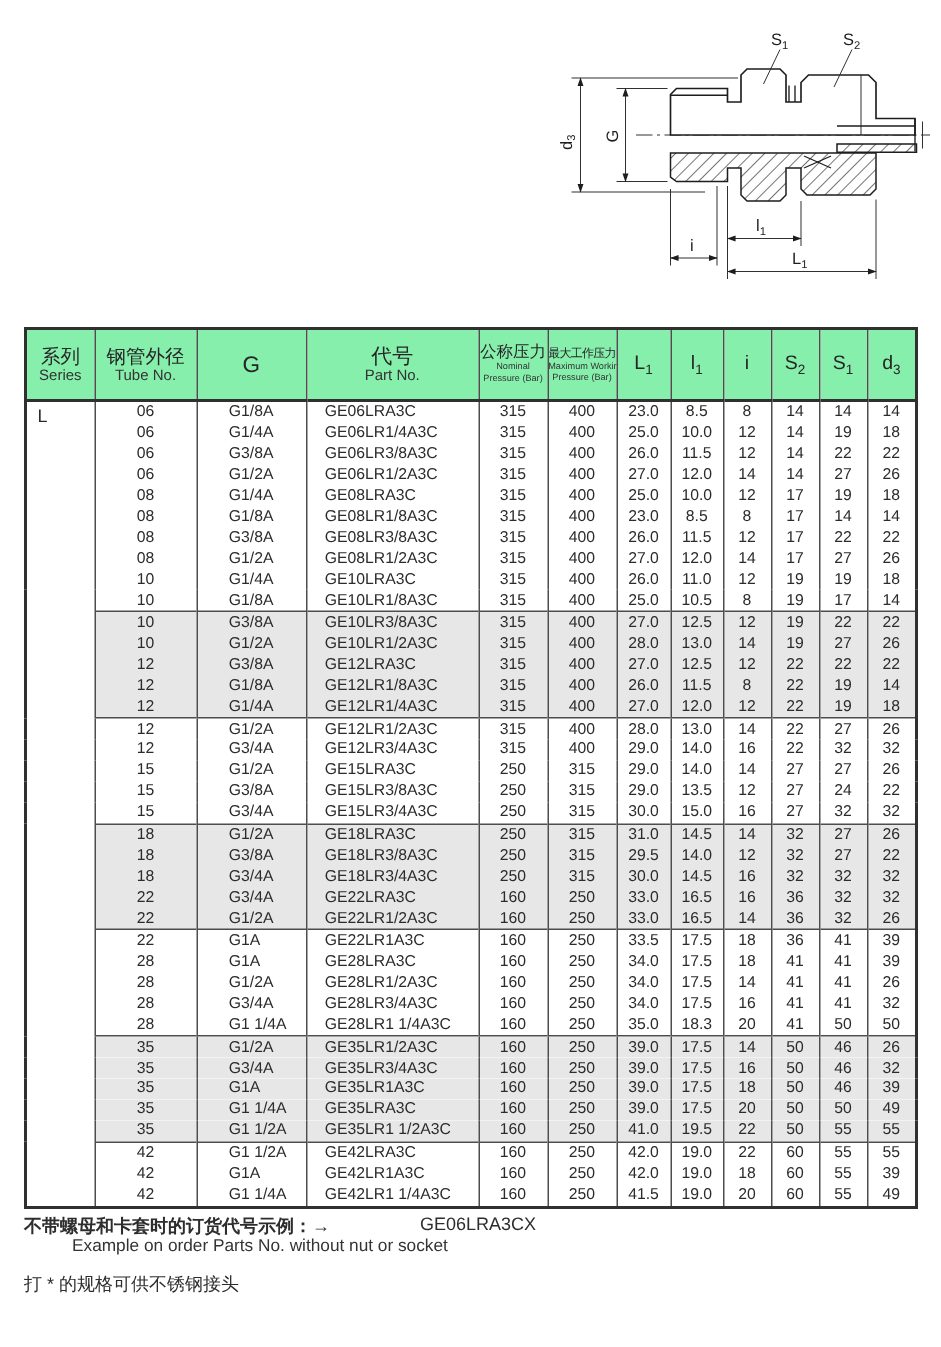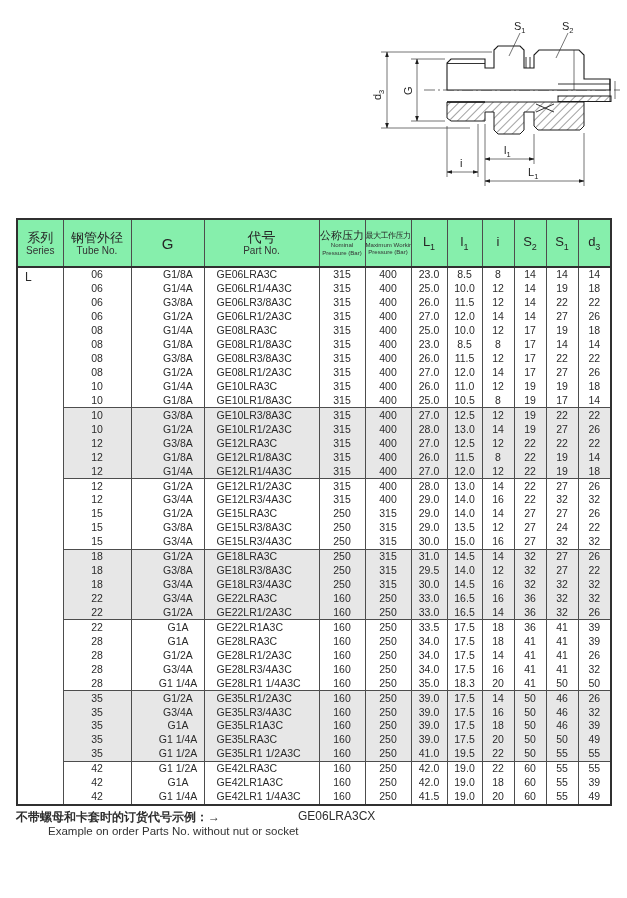--- a/index.html
+++ b/index.html
@@ -45,27 +45,27 @@
   .th-col sub{font-size:9px;}
   .spec-table tbody td{
     height:13.95px;font-size:10.5px;color:#2b2b2b;text-align:center;line-height:13px;
   }
   .spec-table tbody tr.group-start td{border-top:1px solid #4d4d4d;}
   .spec-table tbody tr.shaded td{background:#e7e7e7;}
   .spec-table tbody td.series-cell{
     background:#ffffff !important;vertical-align:top;text-align:left;
     padding:3px 0 0 7px;font-size:12px;border-top:none;
   }
-  .spec-table td.c-g{text-align:center;padding-left:21px;}
+  .spec-table td.c-g{text-align:left;padding-left:21px;}
   .spec-table td.c-part{text-align:left;padding-left:12px;}
 
   
   .footer-line{position:absolute;left:16px;font-size:12px;color:#2d2d2d;}
   .footer-line.en{font-size:11.5px;color:#333;}
-  .order-code{position:absolute;left:298px;font-size:12px;color:#2d2d2d;text-align:right;}
+  .order-code{position:absolute;left:280px;font-size:12px;color:#2d2d2d;text-align:right;}
 </style>
 </head>
 <body>
 
 <div class="page">
 
   <div class="drawing">
     <svg width="256" height="202" viewBox="0 0 256 202">
       <defs>
         <pattern id="hatch" width="6" height="6" patternUnits="userSpaceOnUse" patternTransform="rotate(45)">
@@ -669,14 +669,15 @@
           <td class="c-S2">60</td>
           <td class="c-S1">55</td>
           <td class="c-d3">49</td>
         </tr>
       </tbody>
   </table>
 
   <div class="footer-line" style="top:809px;font-weight:bold;">不带螺母和卡套时的订货代号示例：→</div>
   <div class="order-code" style="top:809px;">GE06LRA3CX</div>
   <div class="footer-line en" style="top:825px;margin-left:32px;">Example on order Parts No. without nut or socket</div>
+  <div class="footer-line" style="top:848px;">打 * 的规格可供不锈钢接头</div>
 
 </div>
 
 </body></html>

